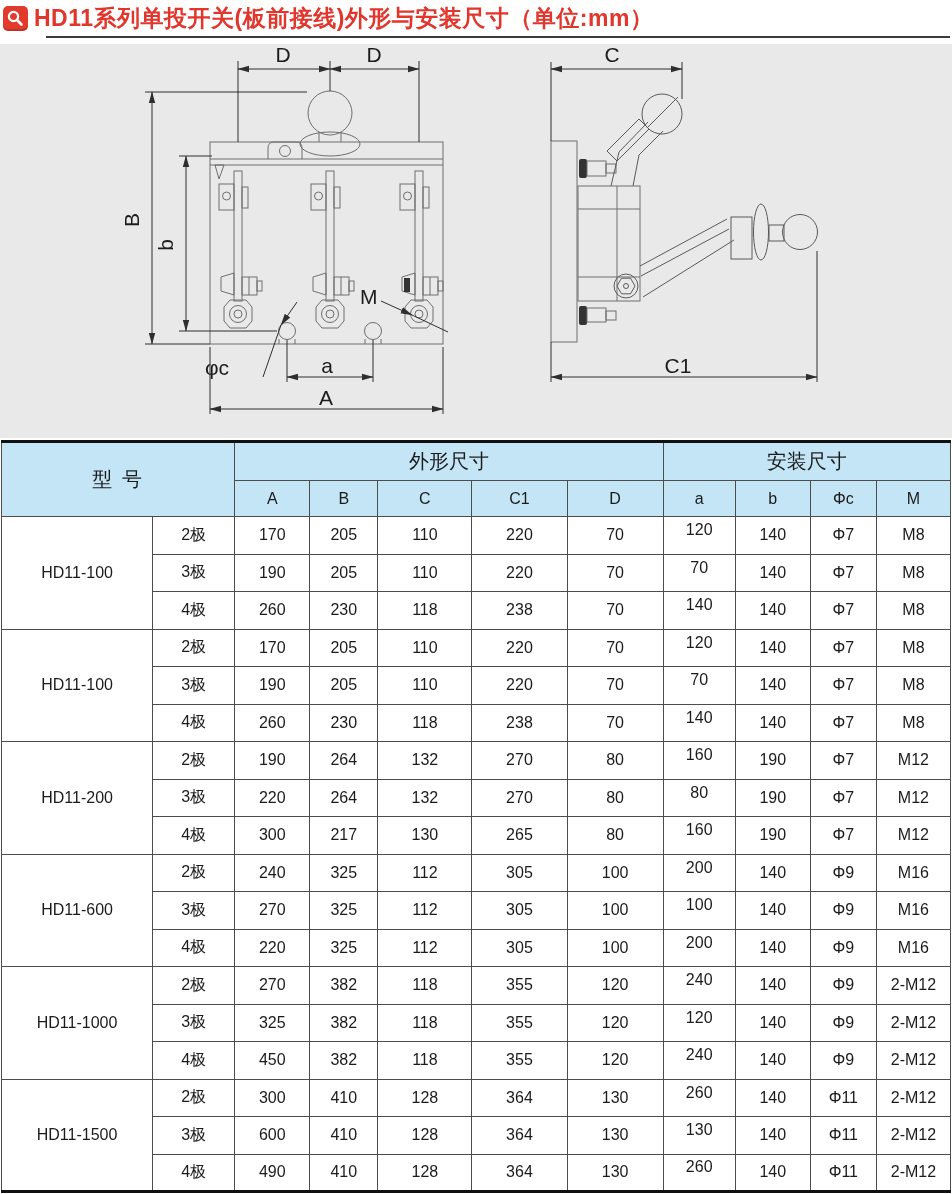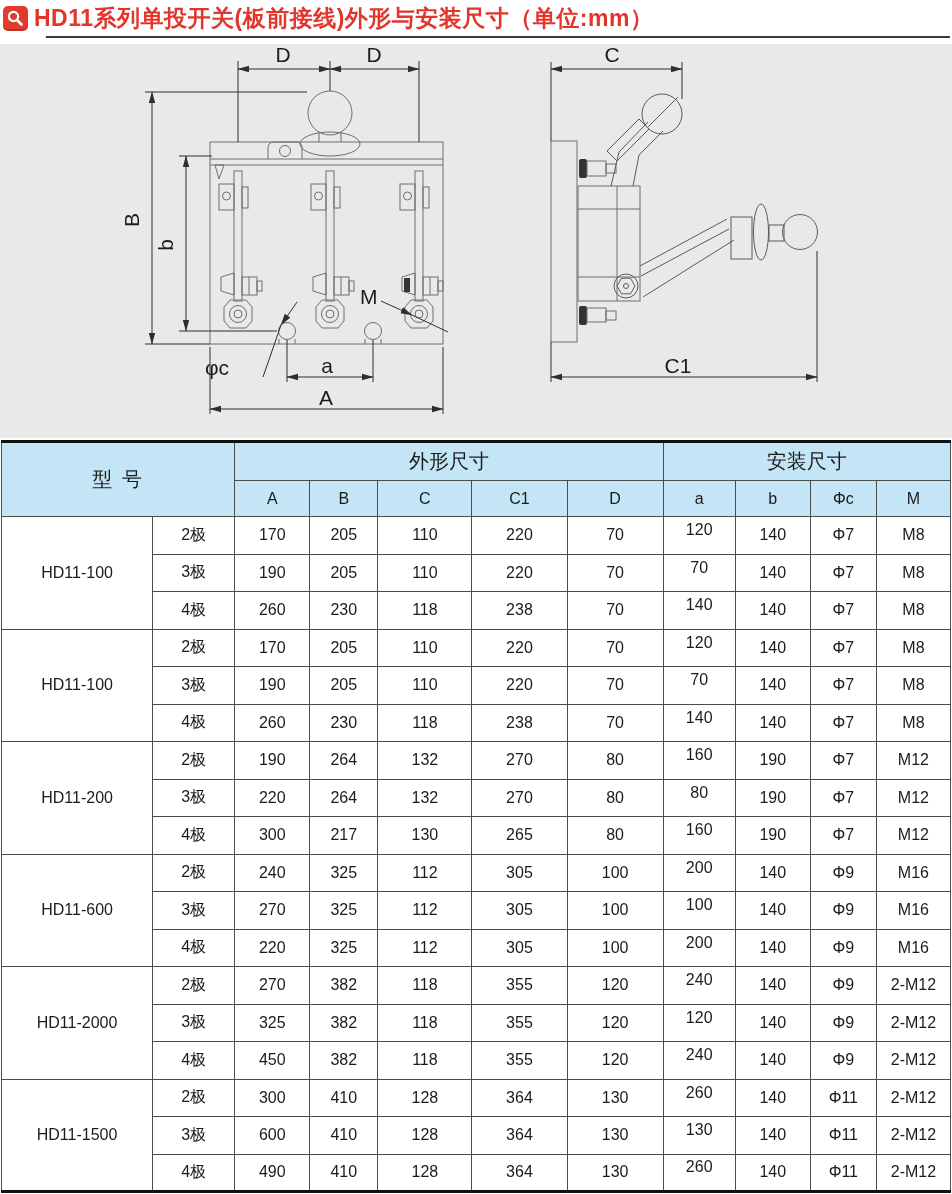--- a/index.html
+++ b/index.html
@@ -369,21 +369,21 @@
           <td><span>325</span></td>
           <td><span>112</span></td>
           <td><span>305</span></td>
           <td><span>100</span></td>
           <td><span class="raise">200</span></td>
           <td><span>140</span></td>
           <td><span>Φ9</span></td>
           <td><span>M16</span></td>
         </tr>
         <tr>
-          <td rowspan="3"><span>HD11-2000</span></td>
+          <td rowspan="3"><span>HD11-1000</span></td>
           <td><span>2极</span></td>
           <td><span>270</span></td>
           <td><span>382</span></td>
           <td><span>118</span></td>
           <td><span>355</span></td>
           <td><span>120</span></td>
           <td><span class="raise">240</span></td>
           <td><span>140</span></td>
           <td><span>Φ9</span></td>
           <td><span>2-M12</span></td>

